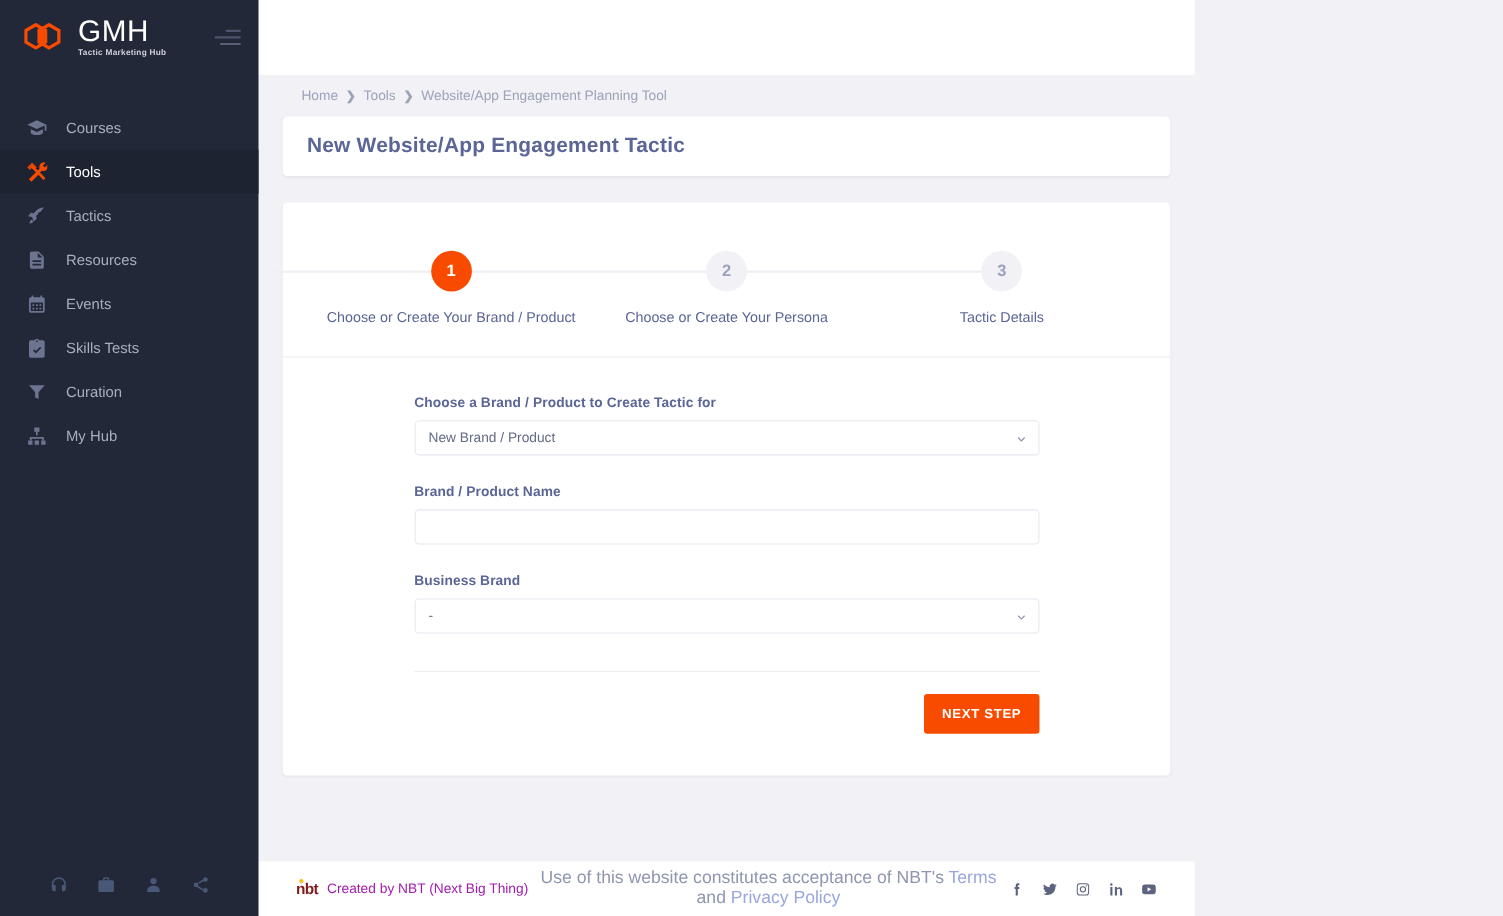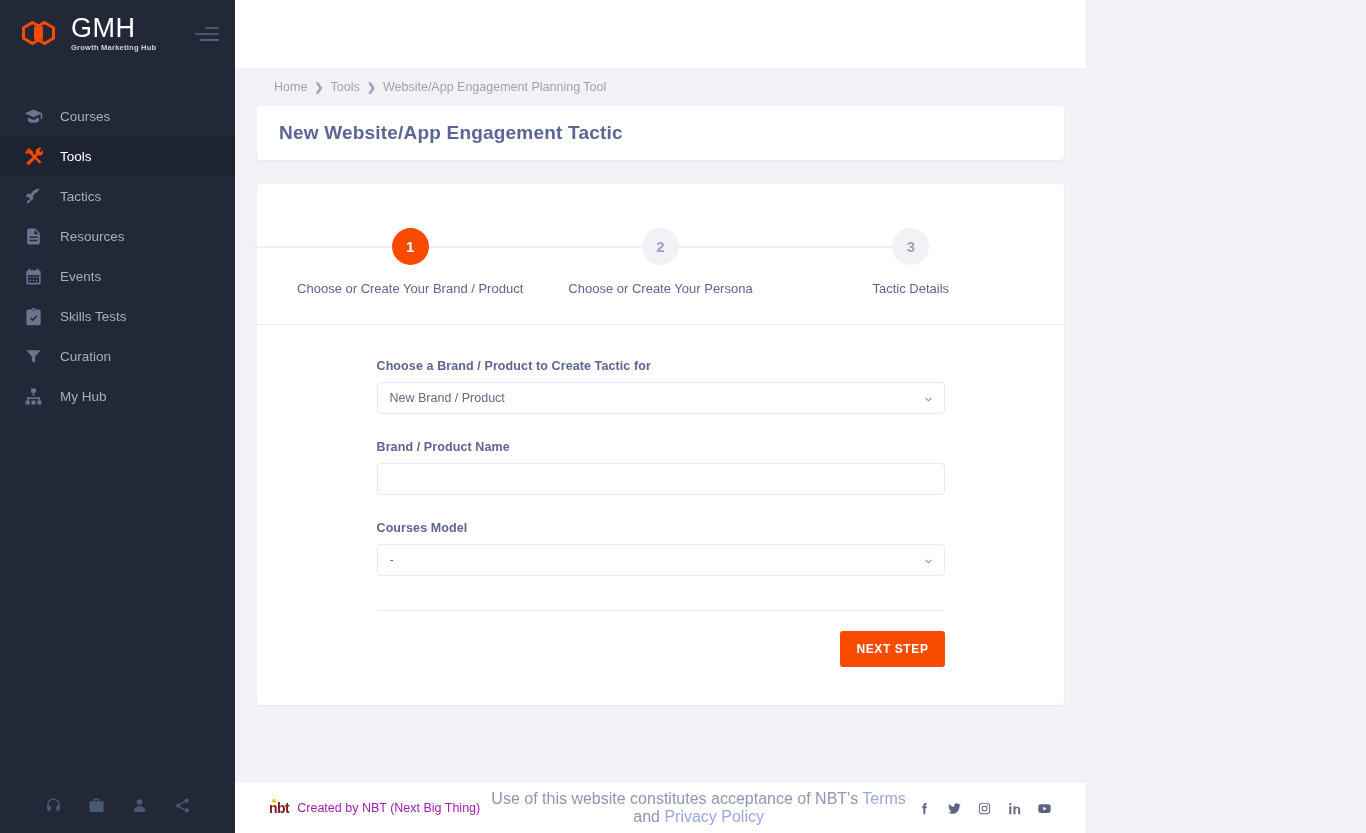--- a/index.html
+++ b/index.html
@@ -168,21 +168,21 @@
       <div class="brand">
         <span class="brand-mark">
           <svg viewBox="0 0 56 42">
             <path d="M14 2 L26 9 L26 23 L14 30 L2 23 L2 9 Z" fill="none" stroke="#f94b00" stroke-width="4"></path>
             <path d="M30 2 L42 9 L42 23 L30 30 L18 23 L18 9 Z" fill="none" stroke="#f94b00" stroke-width="4"></path>
             <path d="M18 9 L26 9 L26 23 L18 23 Z" fill="#f94b00"></path>
           </svg>
         </span>
         <span class="brand-text">
           <span class="brand-title">GMH</span>
-          <span class="brand-sub">Growth Marketing Hub</span>
+          <span class="brand-sub">Tactic Marketing Hub</span>
         </span>
       </div>
       <div class="hamburger">
         <i></i>
           <i></i>
           <i></i>
       </div>
     </div>
 
     <nav class="nav">
@@ -347,21 +347,21 @@
                 </span>
               </div>
             </div>
 
             <div class="field">
               <label class="flabel">Brand / Product Name</label>
               <input class="control textinput" type="text" value="" style="">
             </div>
 
             <div class="field">
-              <label class="flabel">Courses Model</label>
+              <label class="flabel">Business Brand</label>
               <div class="control select">
                 <span>-</span>
                 <span class="chev">
                   <svg viewBox="0 0 12 12">
                       <path d="M1.5 3.5L6 8l4.5-4.5-1-1L6 6 2.5 2.5z"></path>
                     </svg>
                 </span>
               </div>
             </div>
 

